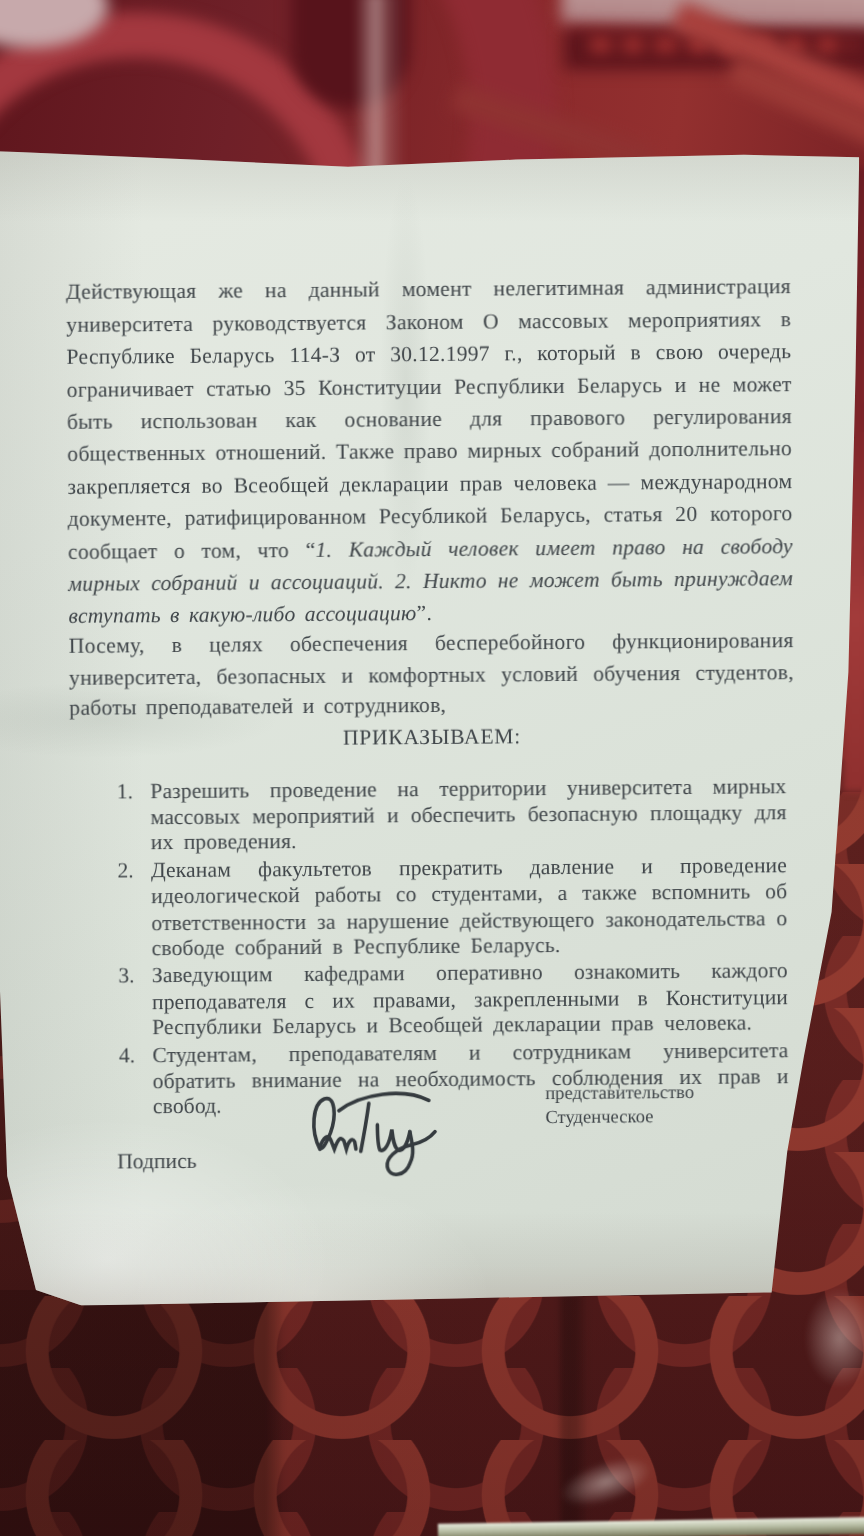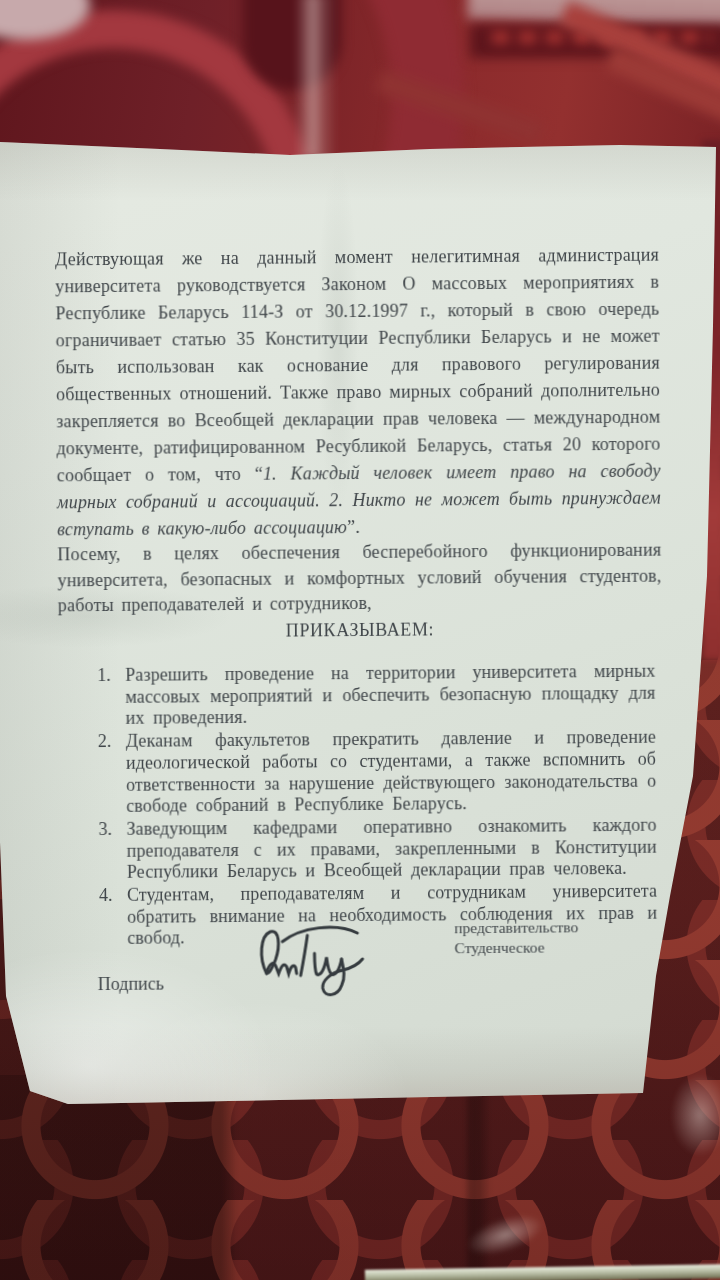--- a/index.html
+++ b/index.html
@@ -50,21 +50,20 @@
       380px 1082px,68px 1088px,30px 1075px,6px 980px,0px 826px);
     background:
       radial-gradient(ellipse 300px 190px at 90px 1050px, rgba(255,255,255,0.45), rgba(255,255,255,0) 62%),
       radial-gradient(ellipse 240px 150px at 260px 1078px, rgba(250,252,248,0.35), rgba(255,255,255,0) 62%),
       radial-gradient(ellipse 30px 250px at 338px 320px, rgba(120,130,120,0.12), rgba(120,130,120,0) 70%),
       radial-gradient(ellipse 210px 45px at 85px 600px, rgba(125,135,125,0.14), rgba(125,135,125,0) 70%),
       linear-gradient(to bottom, rgba(150,150,140,0.20) 128px, rgba(150,150,140,0) 185px),
       linear-gradient(to right, rgba(115,118,110,0.12) 0px, rgba(115,118,110,0) 120px),
       linear-gradient(to bottom, rgba(0,0,0,0) 1010px, rgba(110,90,80,0.10) 1055px, rgba(130,100,88,0.24) 1088px),
       linear-gradient(160deg,#e7ebe3 0%,#e1e7df 30%,#dbe2d9 55%,#d5dcd3 80%,#ccd4cb 100%);
-    margin-top: 16px;
   }
   .paper-content{position:absolute;inset:0;filter:blur(0.45px);
     transform:rotate(-0.45deg);transform-origin:360px 620px;color:#40464a;}
   .p-just{position:absolute;left:58px;width:604px;margin:0;text-align:justify;
     font-size:18px;line-height:27px;word-spacing:3px;letter-spacing:0.2px;}
   .p1{top:228px;}
   .p1 .q{font-style:italic;}
   .p2{top:524px;line-height:25.5px;}
   .heading{position:absolute;left:58px;top:604px;width:604px;margin:0;text-align:center;
     font-size:18px;letter-spacing:0.6px;font-weight:normal;}

